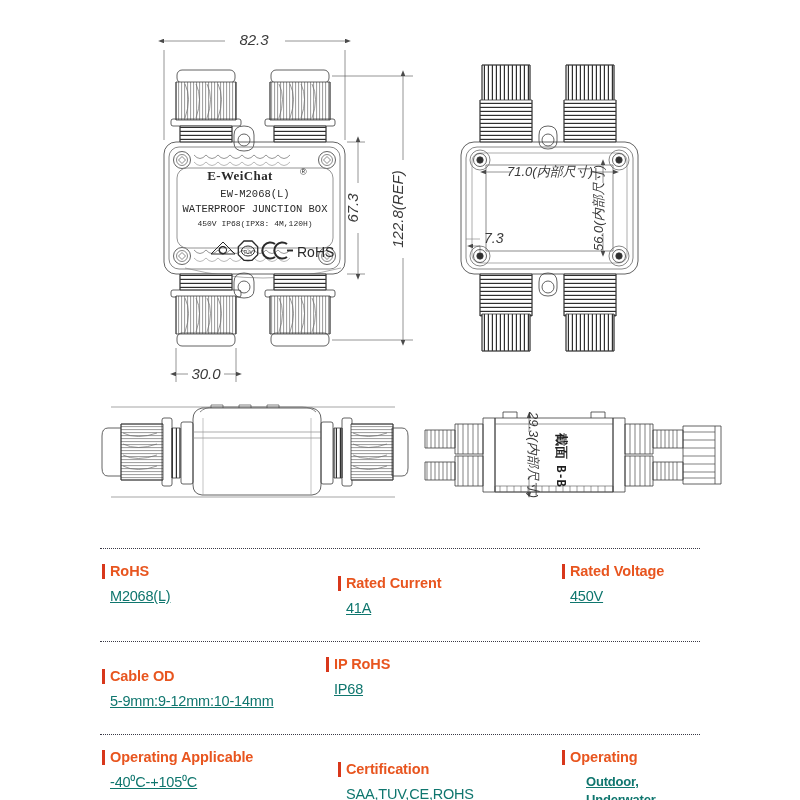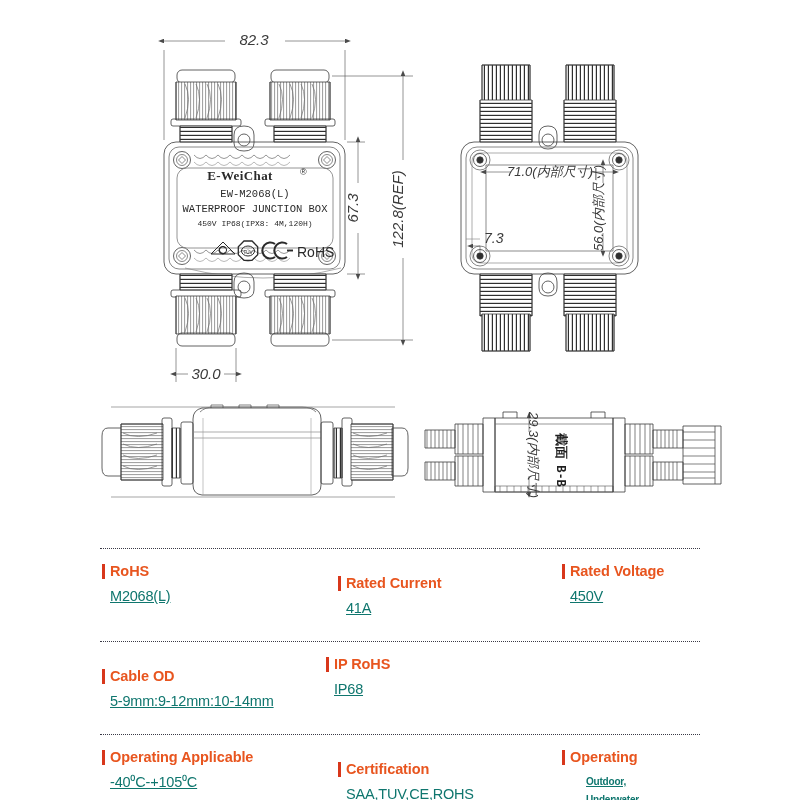--- a/index.html
+++ b/index.html
@@ -72,21 +72,21 @@
     font-size: 14.5px;
     line-height: 19px;
     margin-top: 7px;
     white-space: nowrap;
     letter-spacing: -0.2px;
     text-decoration: underline;
   }
   .spec-value.indented {
     margin-left: 16px;
     font-weight: bold;
-    font-size: 10px;
+    font-size: 13px;
     line-height: 17px;
   }
   .spec-value sup {
     font-size: 9.5px;
     vertical-align: super;
     line-height: 0;
   }
 </style>
 </head>
 <body>

